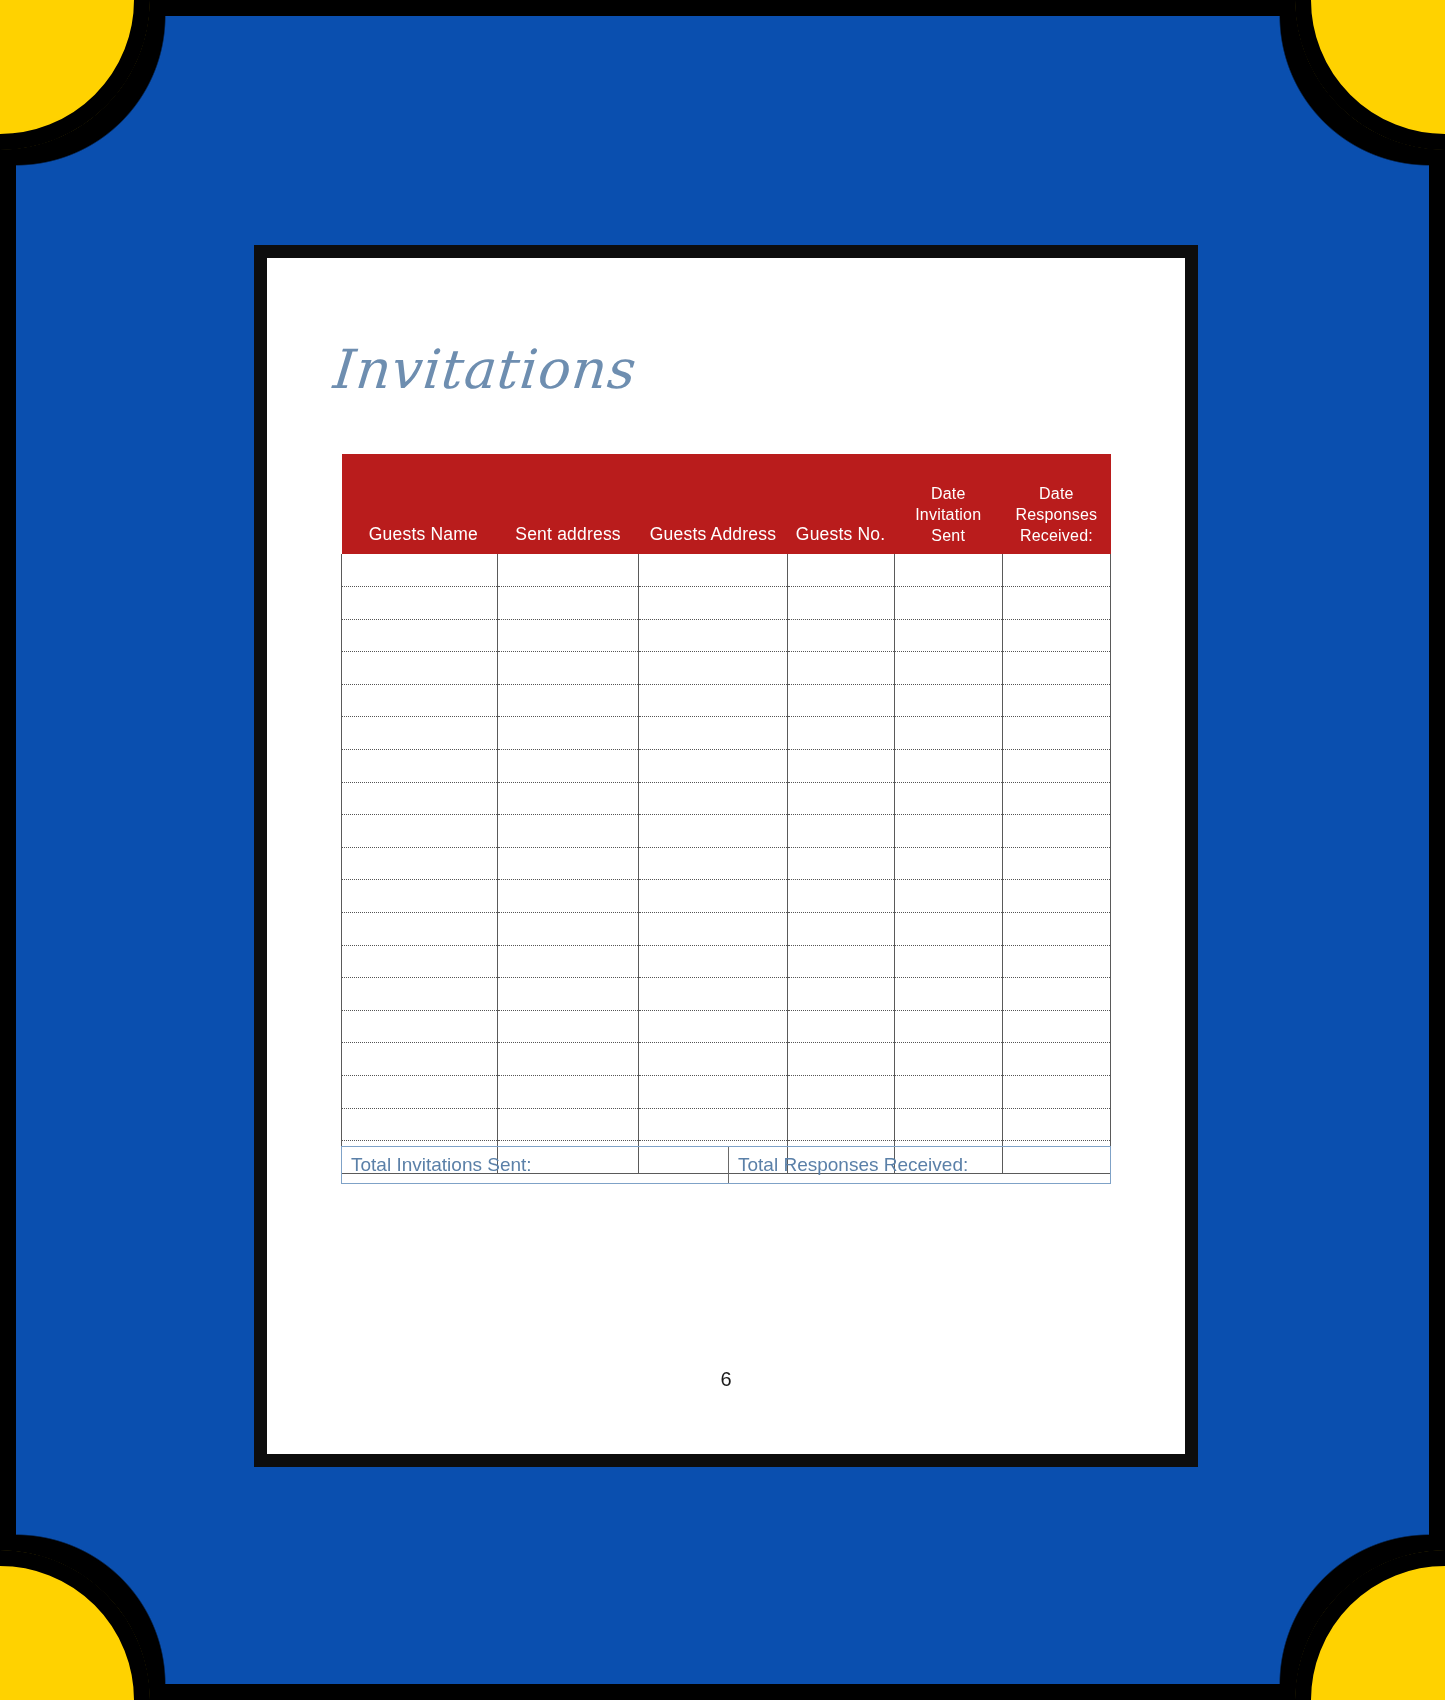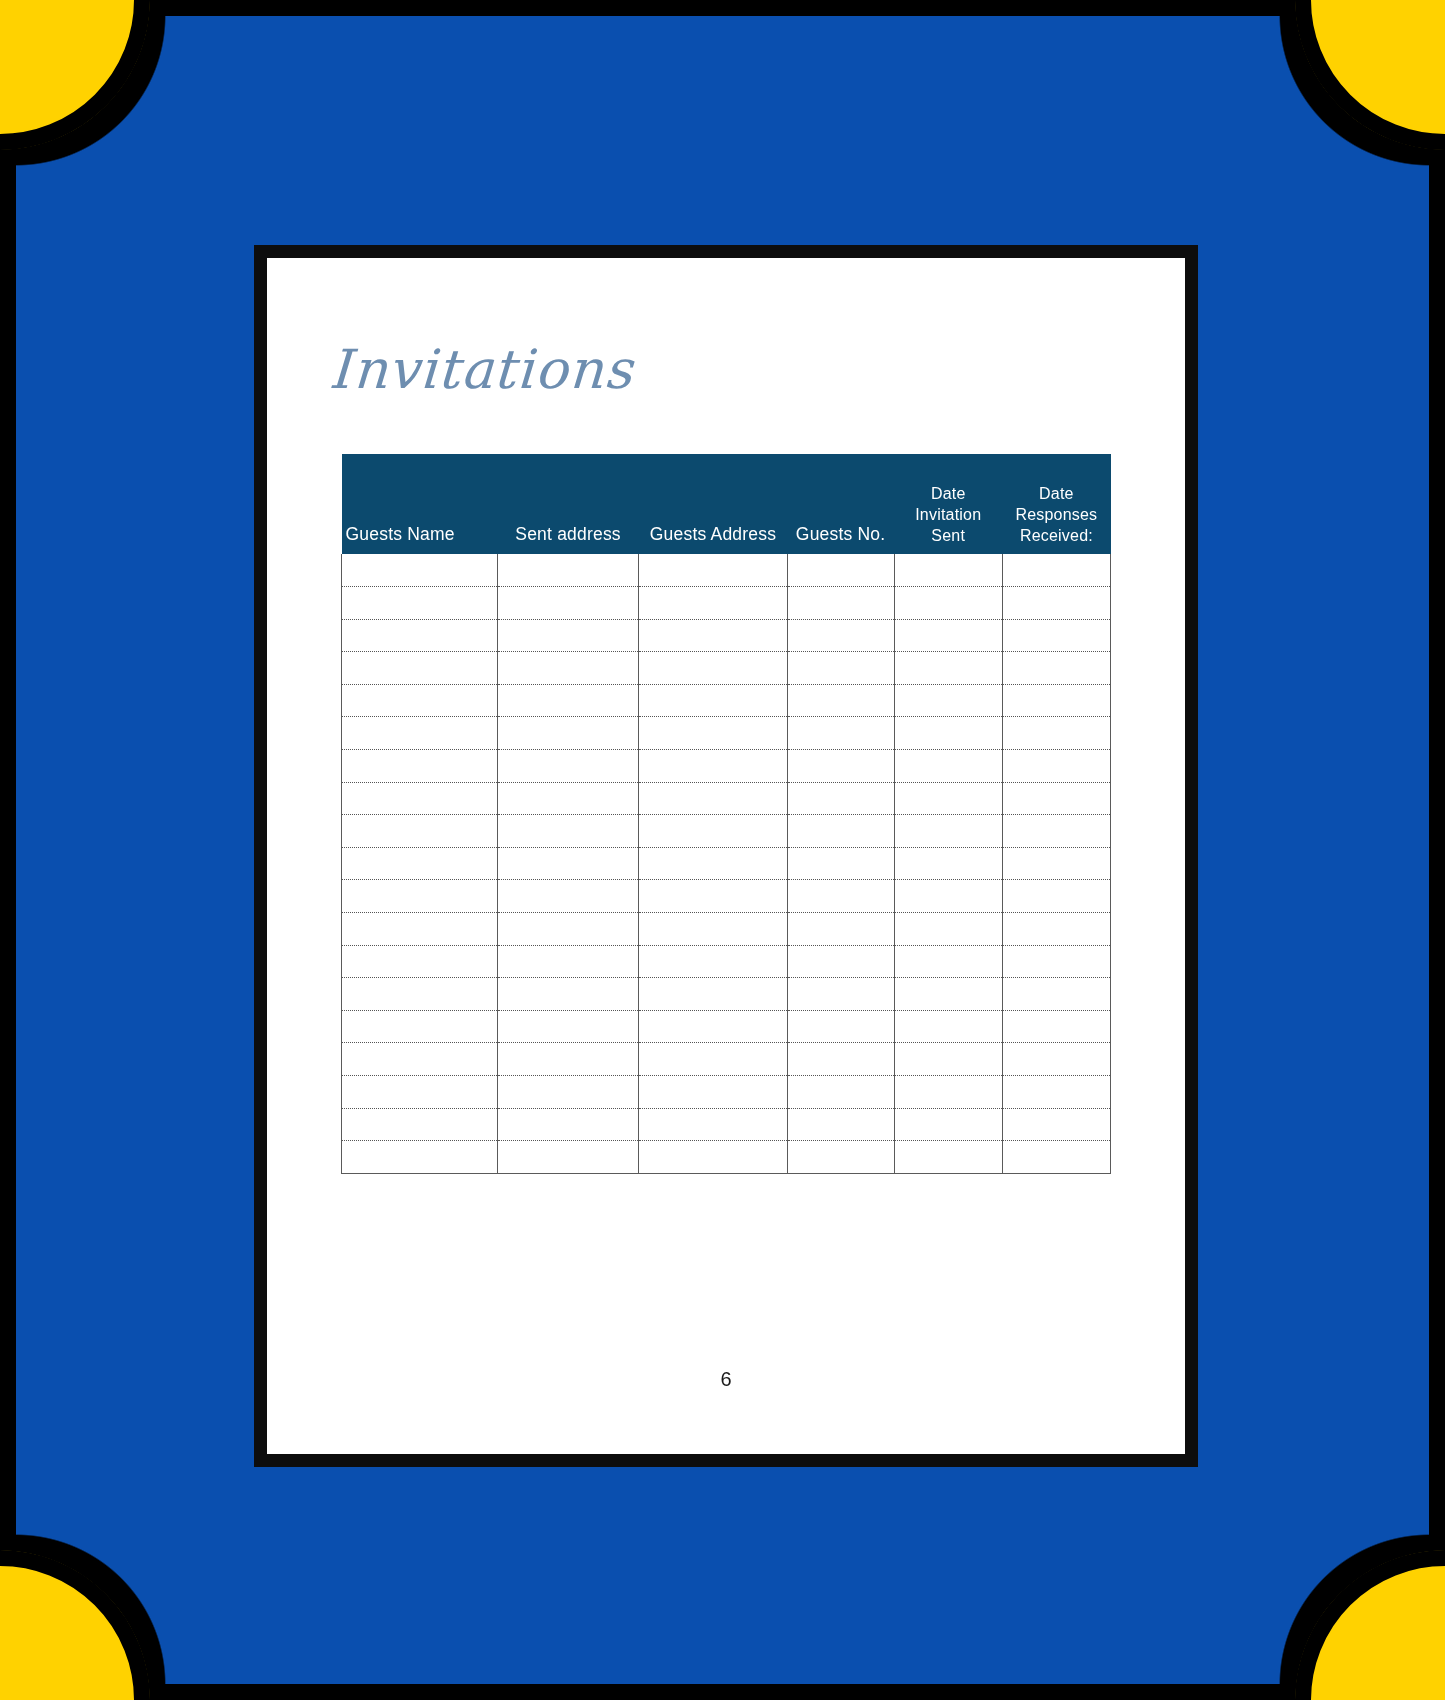--- a/index.html
+++ b/index.html
@@ -113,35 +113,35 @@
   .guest-table {
     position: absolute;
     left: 74px;
     top: 196px;
     width: 770px;
     border-collapse: collapse;
     table-layout: fixed;
   }
 
   .guest-table thead th {
-    background: #0c4a6e;
+    background: #b91c1c;
     color: #FFFFFF;
     font-weight: 400;
     font-size: 17.5px;
     line-height: 1.32;
     text-align: center;
     vertical-align: bottom;
     padding: 0 4px 8px 4px;
     height: 100px;
     border: none;
     letter-spacing: 0.2px;
   }
   .guest-table thead th.col-guests {
-    text-align: left;
-    padding-left: 4px;
+    text-align: center;
+    padding-left: 12px;
   }
   .guest-table thead th.small {
     font-size: 16px;
   }
 
   .guest-table tbody td {
     height: 32.6px;
     border-left: 1.6px solid #5A5A5A;
     border-bottom: 1.6px dotted #555555;
     padding: 0;
@@ -384,18 +384,26 @@
               <td></td>
               <td></td>
               <td></td>
               <td></td>
               <td></td>
               <td></td>
             </tr>
           </tbody>
       </table>
 
+      <div class="totals-bar">
+        <div class="totals-cell first">
+          <span>Total Invitations Sent:</span>
+        </div>
+        <div class="totals-cell second">
+          <span>Total Responses Received:</span>
+        </div>
+      </div>
 
       <div class="page-number">6</div>
 
     </div>
   </div>
 </div>
 
 </body></html>

